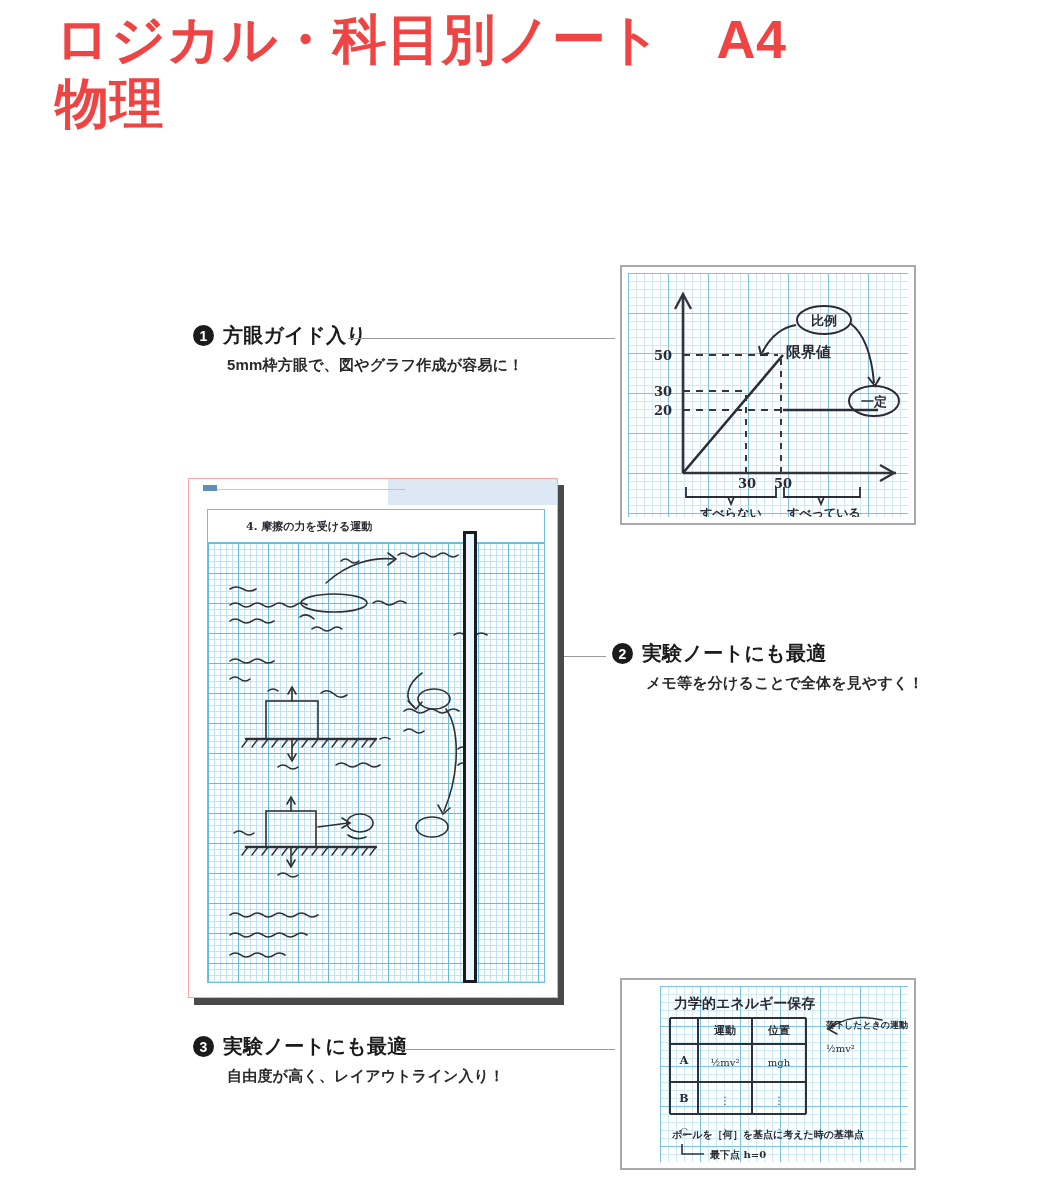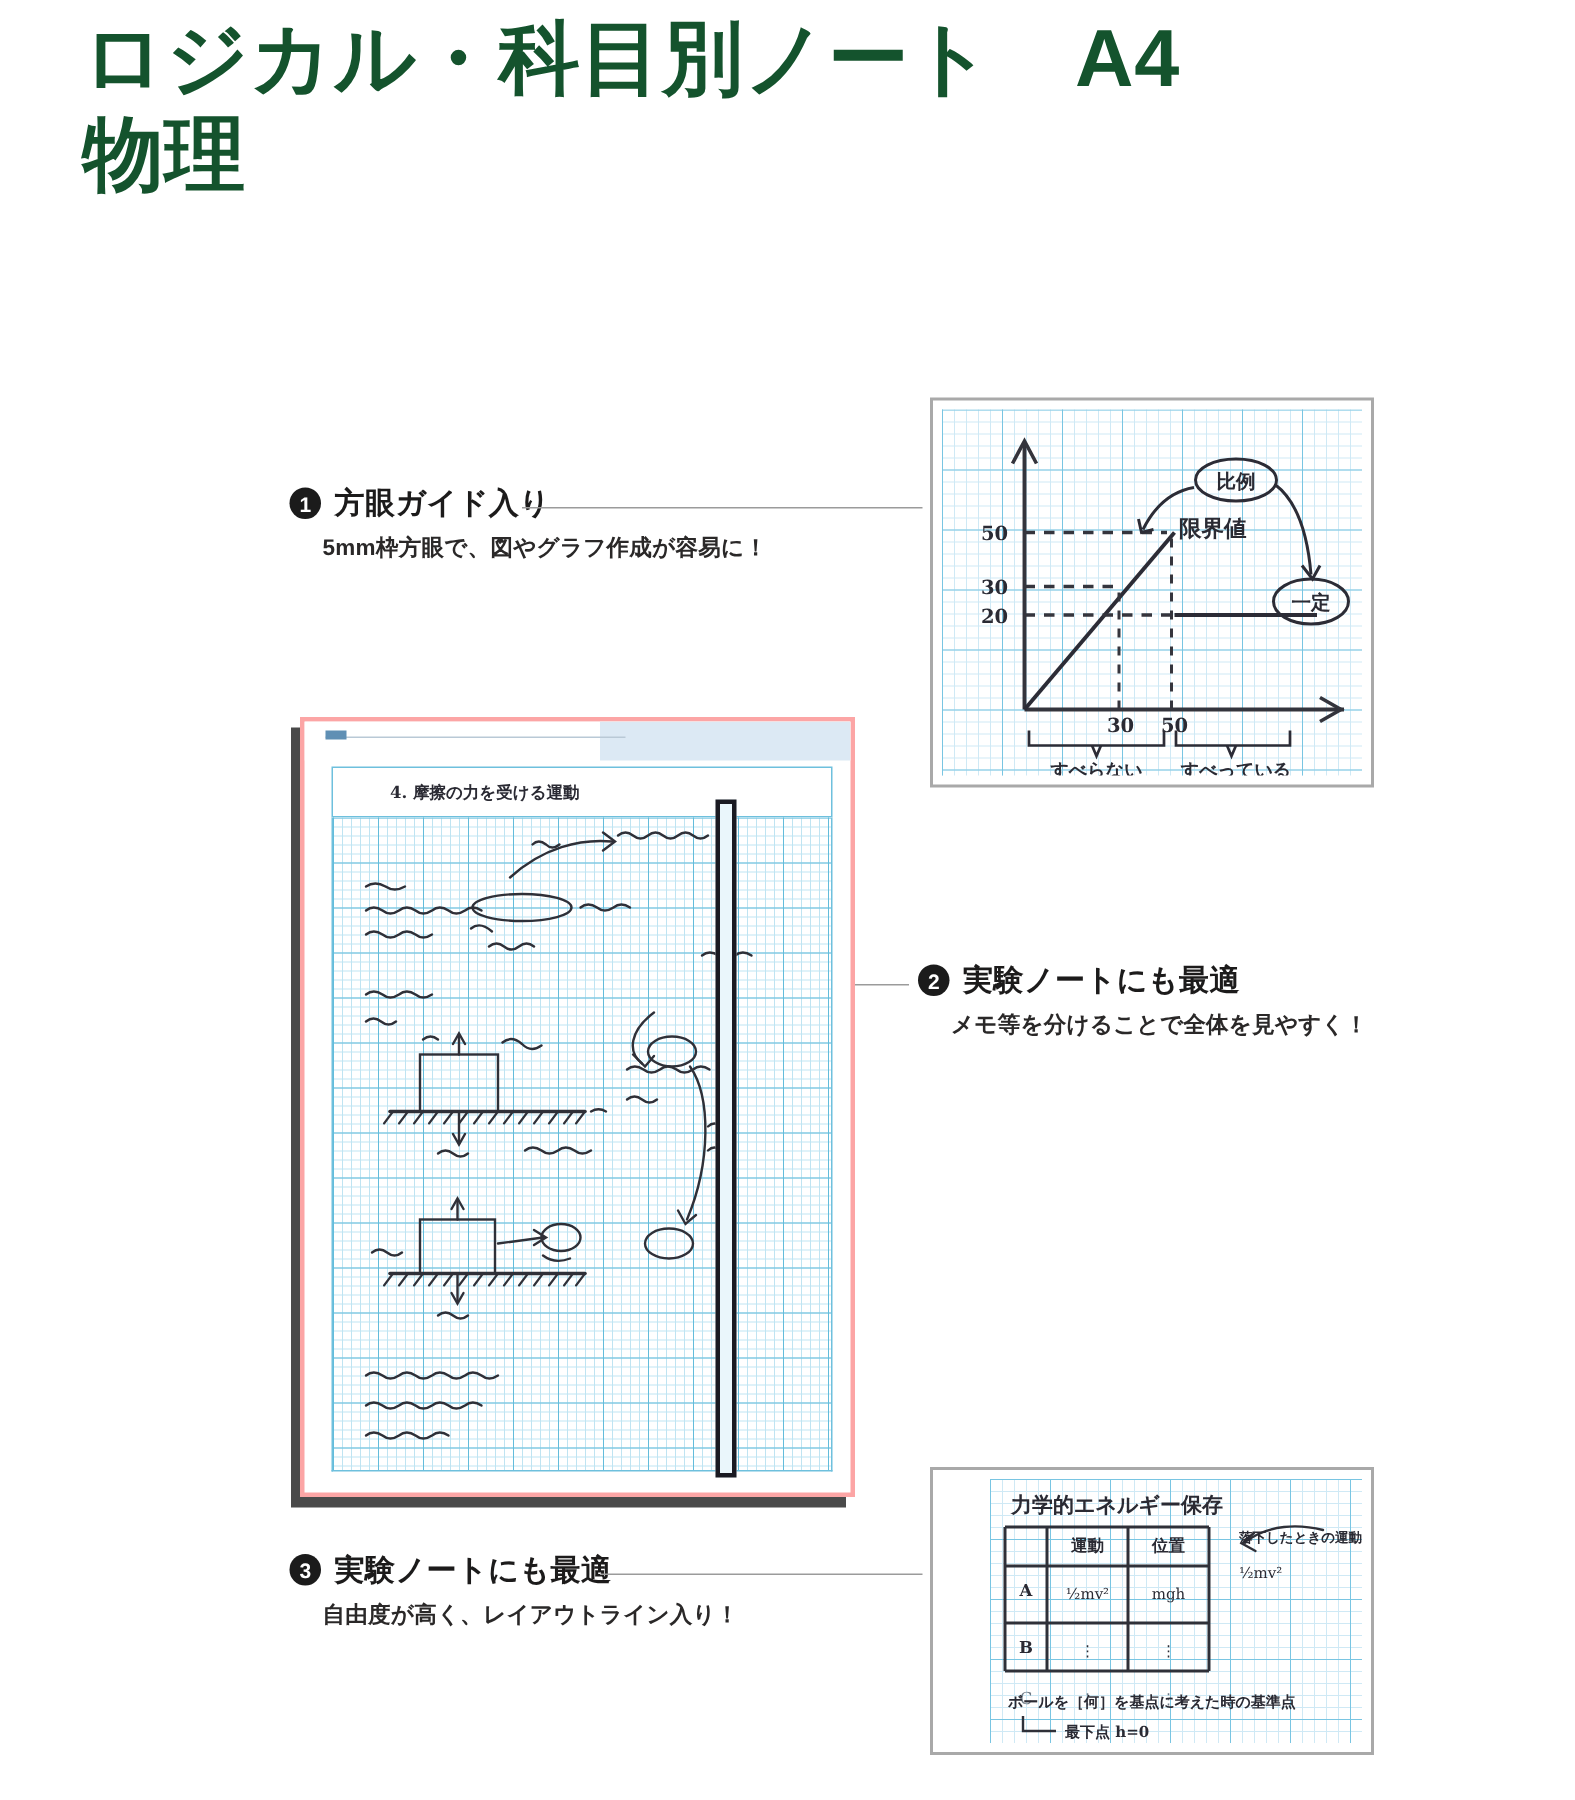--- a/index.html
+++ b/index.html
@@ -15,21 +15,21 @@
 
   
   #title-block {
     position: absolute;
     left: 55px; top: 8px;
     width: 960px;
   }
   .title-line {
     font-size: 54px;
     font-weight: bold;
-    color: #14532d;
+    color: #ef4444;
     line-height: 1.18;
     letter-spacing: 0.5px;
     white-space: pre;
   }
 
   
   .callout { position: absolute; }
   .callout-head {
     display: flex;
     align-items: center;
@@ -53,21 +53,21 @@
     font-weight: bold;
     color: #1c1b1b;
     white-space: nowrap;
     letter-spacing: 0.3px;
   }
   .callout-sub {
     font-size: 15px;
     font-weight: bold;
     color: #2a2828;
     margin-top: 7px;
-    margin-left: 22px;
+    margin-left: 34px;
     white-space: nowrap;
     letter-spacing: 0.2px;
   }
   .lead-line {
     position: absolute;
     height: 0;
     border-top: 1.5px solid #9b9b9b;
   }
 
   
@@ -107,24 +107,24 @@
     width: 370px; height: 520px;
   }
   #nb-shadow {
     position: absolute;
     left: 6px; top: 7px;
     width: 100%; height: 100%;
     background: #4a4a4a;
   }
   #nb-page {
     position: absolute;
-    left: 12px; top: 0;
+    left: 0; top: 0;
     width: 100%; height: 100%;
     background: #ffffff;
-    border: 3px solid #fca5a5;
+    border: 1px solid #fca5a5;
     box-sizing: border-box;
     overflow: hidden;
   }
   #nb-topband {
     position: absolute;
     left: 0; top: 0;
     width: 100%; height: 26px;
     background: #ffffff;
   }
   #nb-topband .band-fill {

